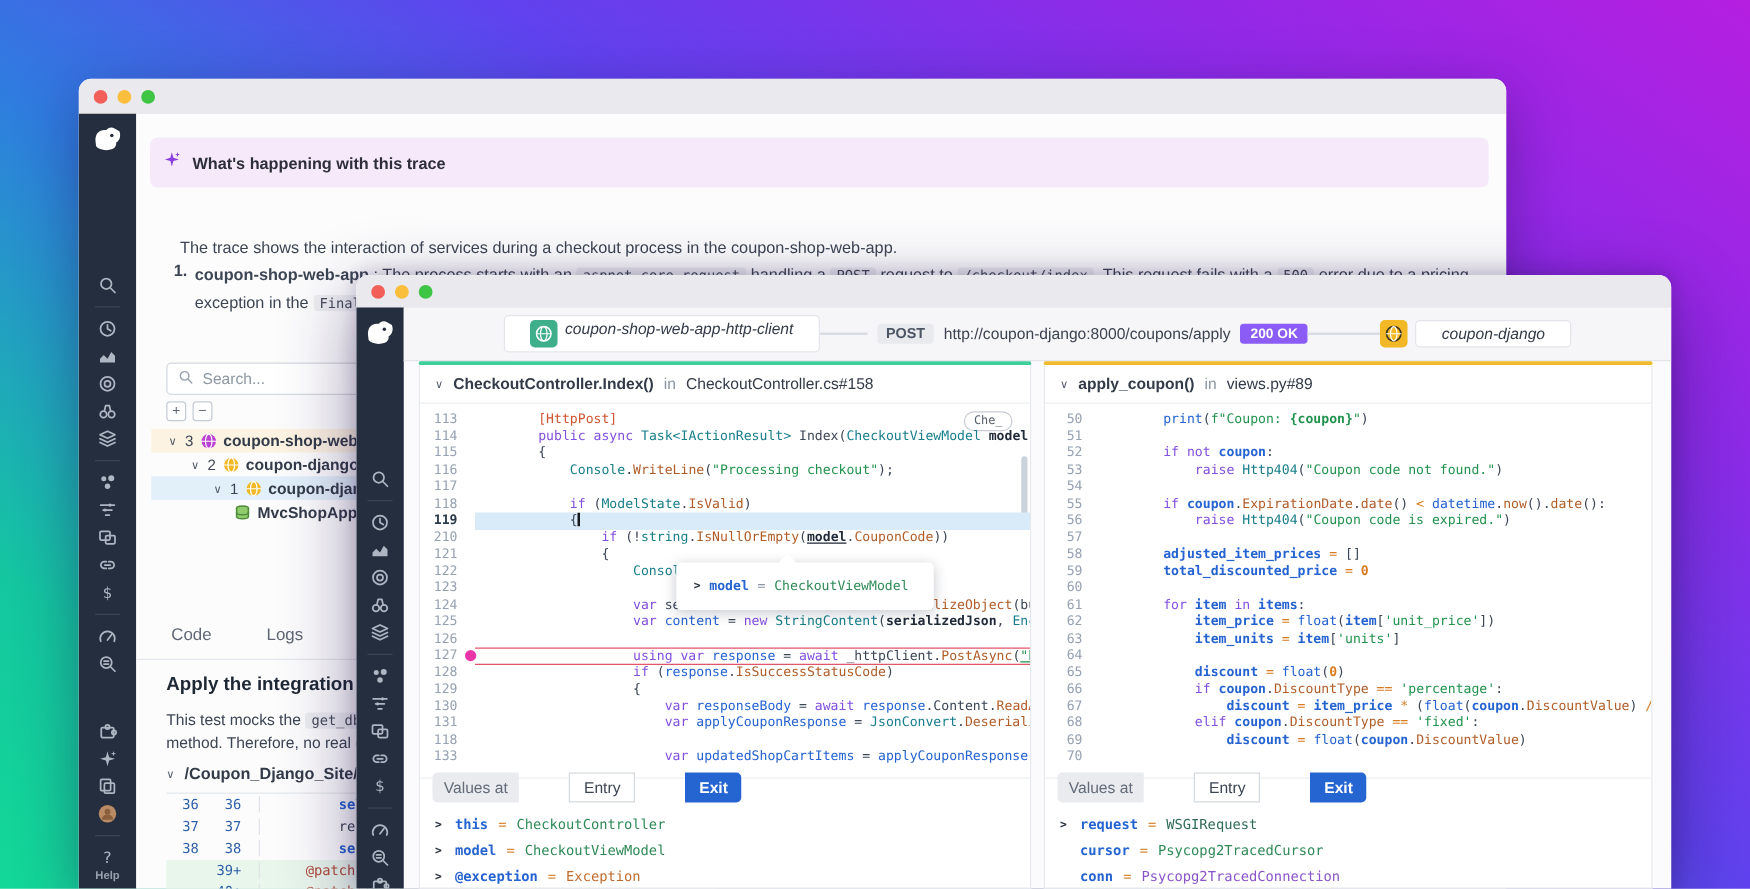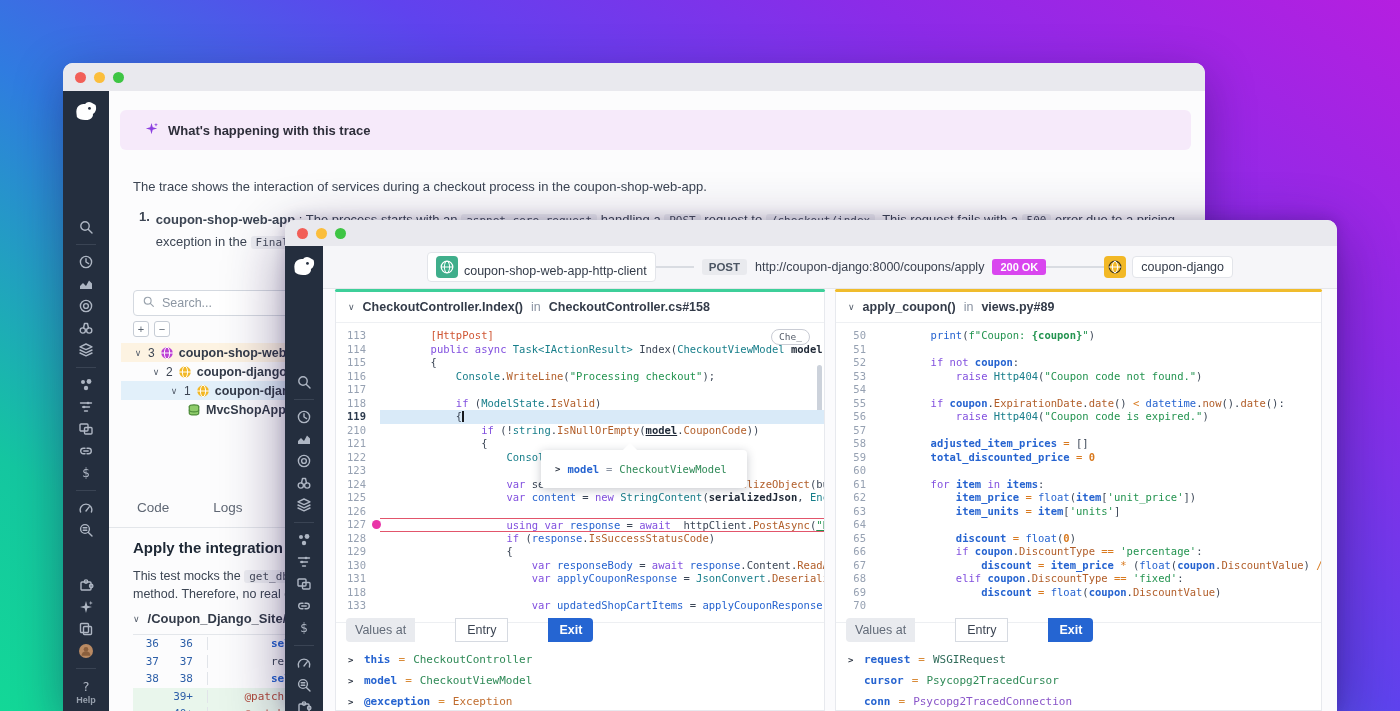--- a/index.html
+++ b/index.html
@@ -20,23 +20,23 @@
   .front .side{top:26px;width:38px;}
   .side .logo{margin-top:7px;}
   .sicons{display:flex;flex-direction:column;align-items:center;width:100%;flex:1;}
   .sic{height:22px;display:flex;align-items:center;justify-content:center;color:#aeb6c3;width:100%;}
   .sdiv{width:20px;height:1px;background:#3a4454;margin:6px 0;}
   .sspacer{flex:1;}
   .help-lbl{font-size:9px;color:#97a0ad;margin-top:-2px;font-weight:bold;}
   
   .bcontent{position:absolute;left:46px;top:28px;right:0;bottom:0;background:#fcfcfd;}
   .banner{position:absolute;left:11px;right:14px;top:19px;height:40px;background:#f6eafa;border-radius:6px;
-          display:flex;align-items:center;padding:0 24px;gap:9px;}
+          display:flex;align-items:center;padding:0 10px;gap:9px;}
   .banner .ttl{font-size:13px;font-weight:bold;color:#2e2e3a;}
-  .intro{position:absolute;left:24px;top:88px;width:1060px;font-size:13px;color:#3c4553;margin:0;}
+  .intro{position:absolute;left:24px;top:88px;width:1060px;font-size:13px;color:#3c4553;margin:11px;}
   .litem{position:absolute;left:30px;top:118px;width:1062px;display:flex;gap:6px;}
   .lnum{font-size:13px;color:#3c4553;font-weight:bold;}
   .ltext{font-size:13px;color:#3c4553;margin:0;line-height:21px;}
   .ltext .b{font-weight:bold;}
   .chip{background:#edeef2;border-radius:3px;padding:0px 5px;font-family:"DejaVu Sans Mono",monospace;font-size:11px;color:#454c5a;}
   .lk{color:#2273b5;}
   .searchbox{position:absolute;left:24px;top:199px;width:170px;height:24px;border:1px solid #d4d9e0;border-radius:4px;
              background:#fff;display:flex;align-items:center;padding:0 8px;gap:7px;color:#8d97a3;font-size:12.5px;}
   .pmrow{position:absolute;left:24px;top:230px;display:flex;gap:5px;}
   .pmrow button{width:16px;height:16px;border:1px solid #c6ccd5;background:#fff;border-radius:3px;font-size:11px;
@@ -58,35 +58,35 @@
   .filerow .chev{font-size:9px;color:#525b69;font-weight:normal;}
   .diff{position:absolute;left:24px;top:543px;width:440px;border-top:1px solid #e4e7eb;font-family:"DejaVu Sans Mono",monospace;font-size:11px;}
   .drow{display:flex;height:17.5px;align-items:center;}
   .drow.added{background:#e9f6ec;}
   .dn{width:26px;text-align:right;color:#2d5fa8;flex:none;}
   .dn+.dn{margin-left:8px;}
   .dcode{margin-left:14px;border-left:1px solid #e1e4e9;padding-left:10px;white-space:pre;color:#3b4656;}
   
   .fhead{position:absolute;left:38px;top:26px;right:0;height:42px;background:#f6f6f9;border-bottom:1px solid #e5e6ea;
          display:flex;align-items:center;justify-content:center;gap:0;}
-  .svcpill{background:#fff;border:1px solid #e3e5ea;border-radius:4px;padding:3px 8px;font-size:12.5px;color:#333b49;display:flex;align-items:flex-end;}
+  .svcpill{background:#fff;border:1px solid #e3e5ea;border-radius:4px;padding:3px 20px;font-size:12.5px;color:#333b49;display:flex;align-items:flex-start;font-style:italic;}
   .svcicon{width:22px;height:22px;border-radius:4px;display:inline-flex;align-items:center;justify-content:center;margin-right:6px;}
   .connector{height:2px;background:#d9dce2;}
   .mchip{background:#e9eaee;border-radius:3px;padding:2px 7px;font-size:11.5px;font-weight:bold;color:#4b5563;margin:0 8px;}
   .urltxt{font-size:12.5px;color:#3b4250;margin-right:8px;}
   .okbadge{border-radius:3px;padding:2px 8px;font-size:11px;font-weight:bold;color:#fff;}
   .panel{position:absolute;top:72px;width:490px;height:419px;background:#fff;border:1px solid #e7e9ee;border-top:none;box-sizing:border-box;}
   #panel-left{left:50px;}
   #panel-right{left:550px;width:487px;}
   .accent{position:absolute;left:-1px;right:-1px;top:-3px;height:3px;border-radius:2px;}
   .phead{height:30px;display:flex;align-items:center;gap:8px;padding:0 12px;font-size:12.5px;color:#333b49;border-bottom:1px solid #eef0f3;}
   .phead .chev{font-size:9px;color:#525b69;}
   .phead .fn{font-weight:bold;}
   .phead .in{color:#8b94a3;}
-  .phead .file{font-weight:bold;text-align:center;}
+  .phead .file{font-weight:normal;text-align:center;}
   .codewrap{position:absolute;left:0;right:0;top:33px;height:293px;overflow:hidden;border-bottom:1px solid #edeff2;padding-top:4px;}
   .cline{height:13.5px;display:flex;font-family:"DejaVu Sans Mono",monospace;font-size:10.5px;line-height:13.5px;position:relative;}
   .gut{width:30px;flex:none;text-align:right;color:#96a1b2;}
   .ccode{flex:1;white-space:pre;margin-left:14px;overflow:hidden;}
   .cline.active .ccode{background:#d9eaf8;}
   .cline.active .gut{color:#2c3a4d;font-weight:bold;}
   .cline.brk .ccode{border-top:1px solid #e2556b;border-bottom:1px solid #e2556b;}
   .bdot{position:absolute;left:36px;top:2px;width:9px;height:9px;border-radius:50%;background:#e935a8;}
   .cur{display:inline-block;width:1.5px;height:11px;background:#16191f;vertical-align:-2px;}
   .badge-trunc{position:absolute;right:14px;top:0px;border:1px solid #c9ccd4;border-radius:8px;padding:0 7px;
@@ -507,21 +507,21 @@
                 <ellipse cx="8" cy="8" rx="3" ry="6.6" fill="none" stroke="#fff" stroke-width="1.1"></ellipse>
                 <line x1="1.4" y1="8" x2="14.6" y2="8" stroke="#fff" stroke-width="1.1"></line>
               </svg>
             </span>
           </span>
         <span>coupon-shop-web-app-http-client</span>
       </span>
       <span class="connector" style="width:38px;"></span>
       <span class="mchip">POST</span>
       <span class="urltxt">http://coupon-django:8000/coupons/apply</span>
-      <span class="okbadge" id="ok-badge" style="background: #d946ef;">200 OK</span>
+      <span class="okbadge" id="ok-badge" style="background: #8b5cf6;">200 OK</span>
       <span class="connector" style="width:58px;"></span>
       <span class="svcicon" id="svc-right-icon" style="background: rgb(242, 184, 38); margin-right: 6px;">
           <span style="color:#3c3520;display:inline-flex;">
             <svg viewBox="0 0 16 16" width="14" height="14" fill="none" stroke="currentColor" stroke-width="1.4" stroke-linecap="round" stroke-linejoin="round">
               <circle cx="8" cy="8" r="6.6" fill="none"></circle>
               <ellipse cx="8" cy="8" rx="3" ry="6.6" fill="none" stroke="#fff" stroke-width="1.1"></ellipse>
               <line x1="1.4" y1="8" x2="14.6" y2="8" stroke="#fff" stroke-width="1.1"></line>
             </svg>
           </span>
         </span>

